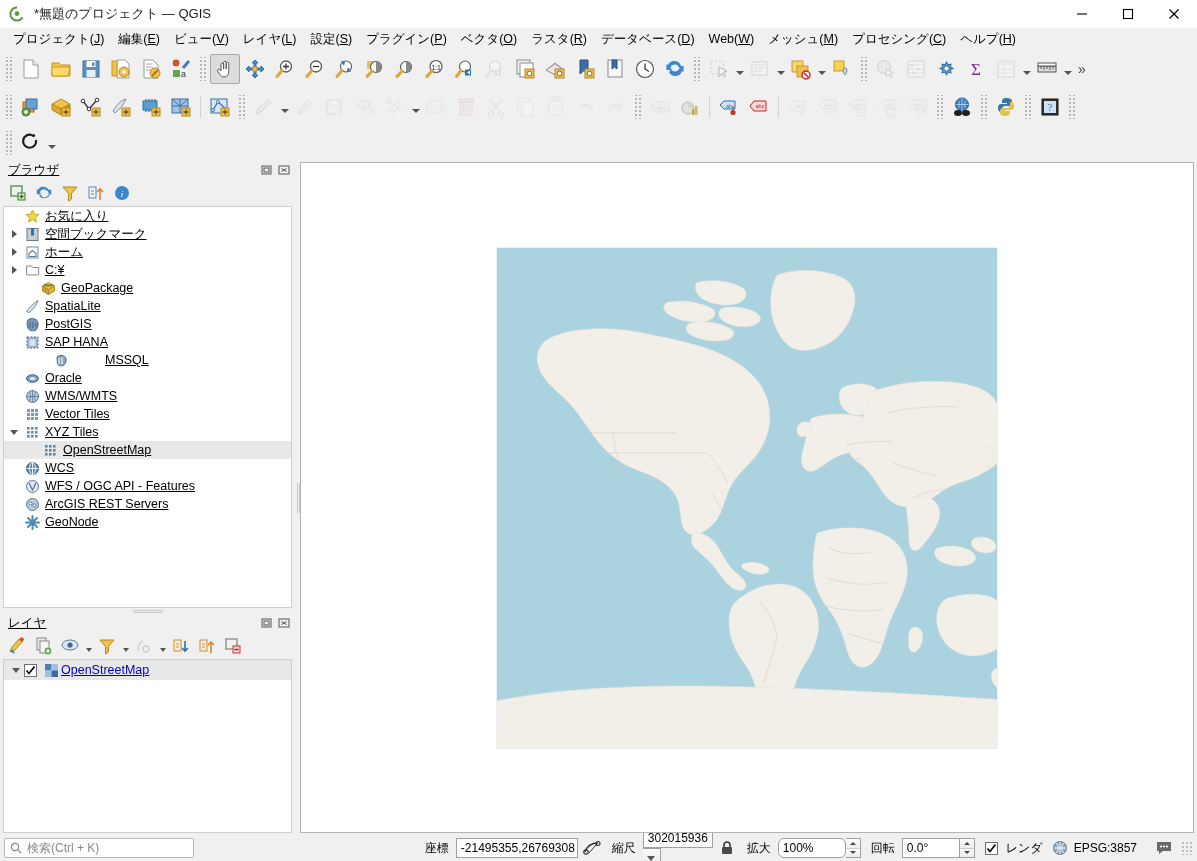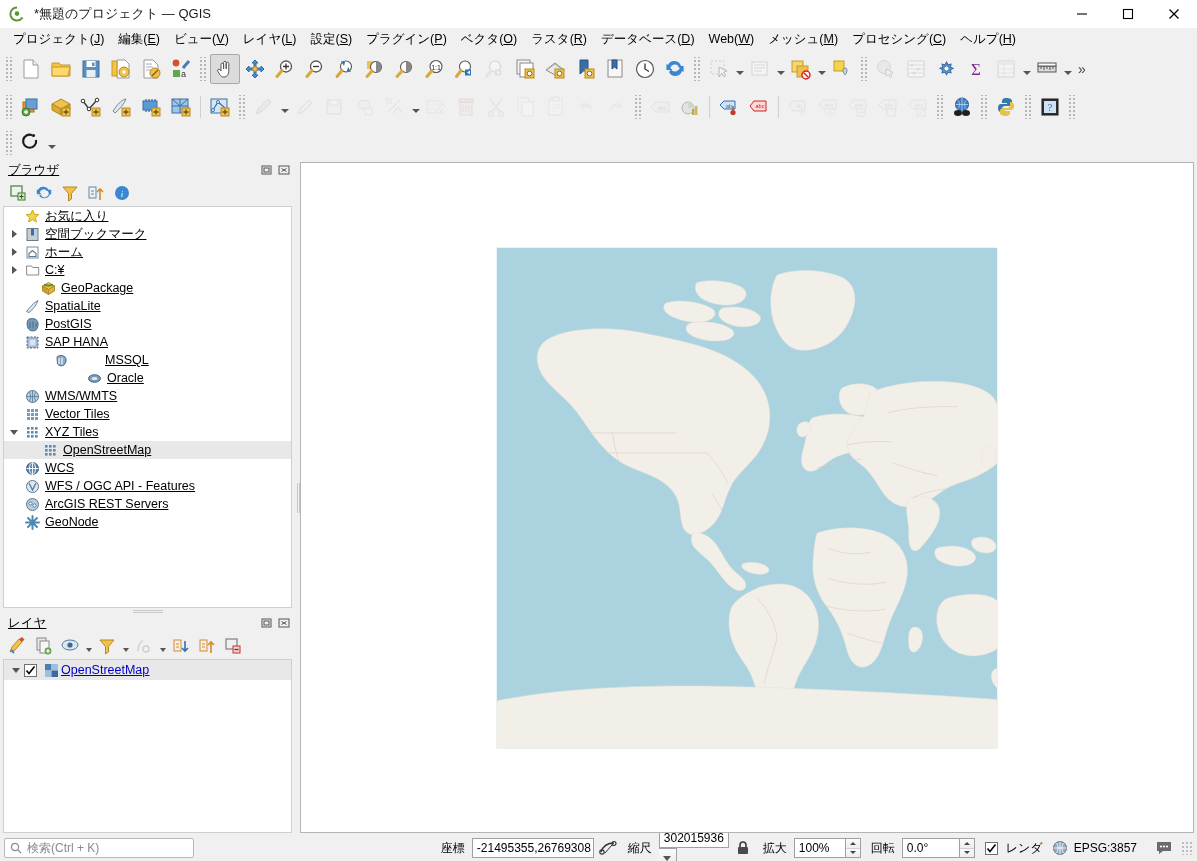--- a/index.html
+++ b/index.html
@@ -796,21 +796,21 @@
             <div class="tnode" style="padding-left: 2px; gap: 30px;">
               <div class="twist"></div>
               <div class="ticon">
                 <svg width="15" height="15" viewBox="0 0 15 15">
                   <path d="M2 4 C4 2 8 2 10 4 C12 6 11 10 9 12 C7 13.5 4 13 2.5 11z" fill="#8aa8c0" stroke="#4a6a8a"></path>
                   <path d="M4 5 v6M7 4.5 v7" stroke="#fff" stroke-width="1.1"></path>
                 </svg>
               </div>
               <div class="tlabel">MSSQL</div>
             </div>
-            <div class="tnode" style="padding-left: 16px; margin-left: 48px;">
+            <div class="tnode" style="padding-left: 2px;">
               <div class="twist"></div>
               <div class="ticon">
                 <svg width="15" height="15" view="" box="0 0 15 15" viewBox="0 0 15 15">
                   <ellipse cx="7.5" cy="7.5" rx="6" ry="3.8" fill="#7a9ab5" stroke="#456b8a"></ellipse>
                   <ellipse cx="7.5" cy="7.5" rx="3" ry="1.6" fill="#dfe8ee"></ellipse>
                 </svg>
               </div>
               <div class="tlabel">Oracle</div>
             </div>
             <div class="tnode" style="padding-left: 2px;">
@@ -1141,21 +1141,21 @@
 
     <div class="sb-icon">
       <svg width="16" height="16" viewBox="0 0 16 16">
           <path d="M5 7V5a3 3 0 016 0v2" fill="none" stroke="#3a3a3a" stroke-width="1.6"></path>
           <rect x="3" y="7" width="10" height="7" rx="1" fill="#4a4a4a"></rect>
         </svg>
     </div>
 
     <div class="sb-label">拡大</div>
     <div style="display:flex;">
-      <div class="sb-field" style="width:52px;">100%</div>
+      <div class="sb-field" style="width:68px;border-radius:6px;">100%</div>
       <div class="spin">
           <b>
             <i class="u"></i>
           </b>
           <b>
             <i class="d"></i>
           </b>
         </div>
     </div>
 

